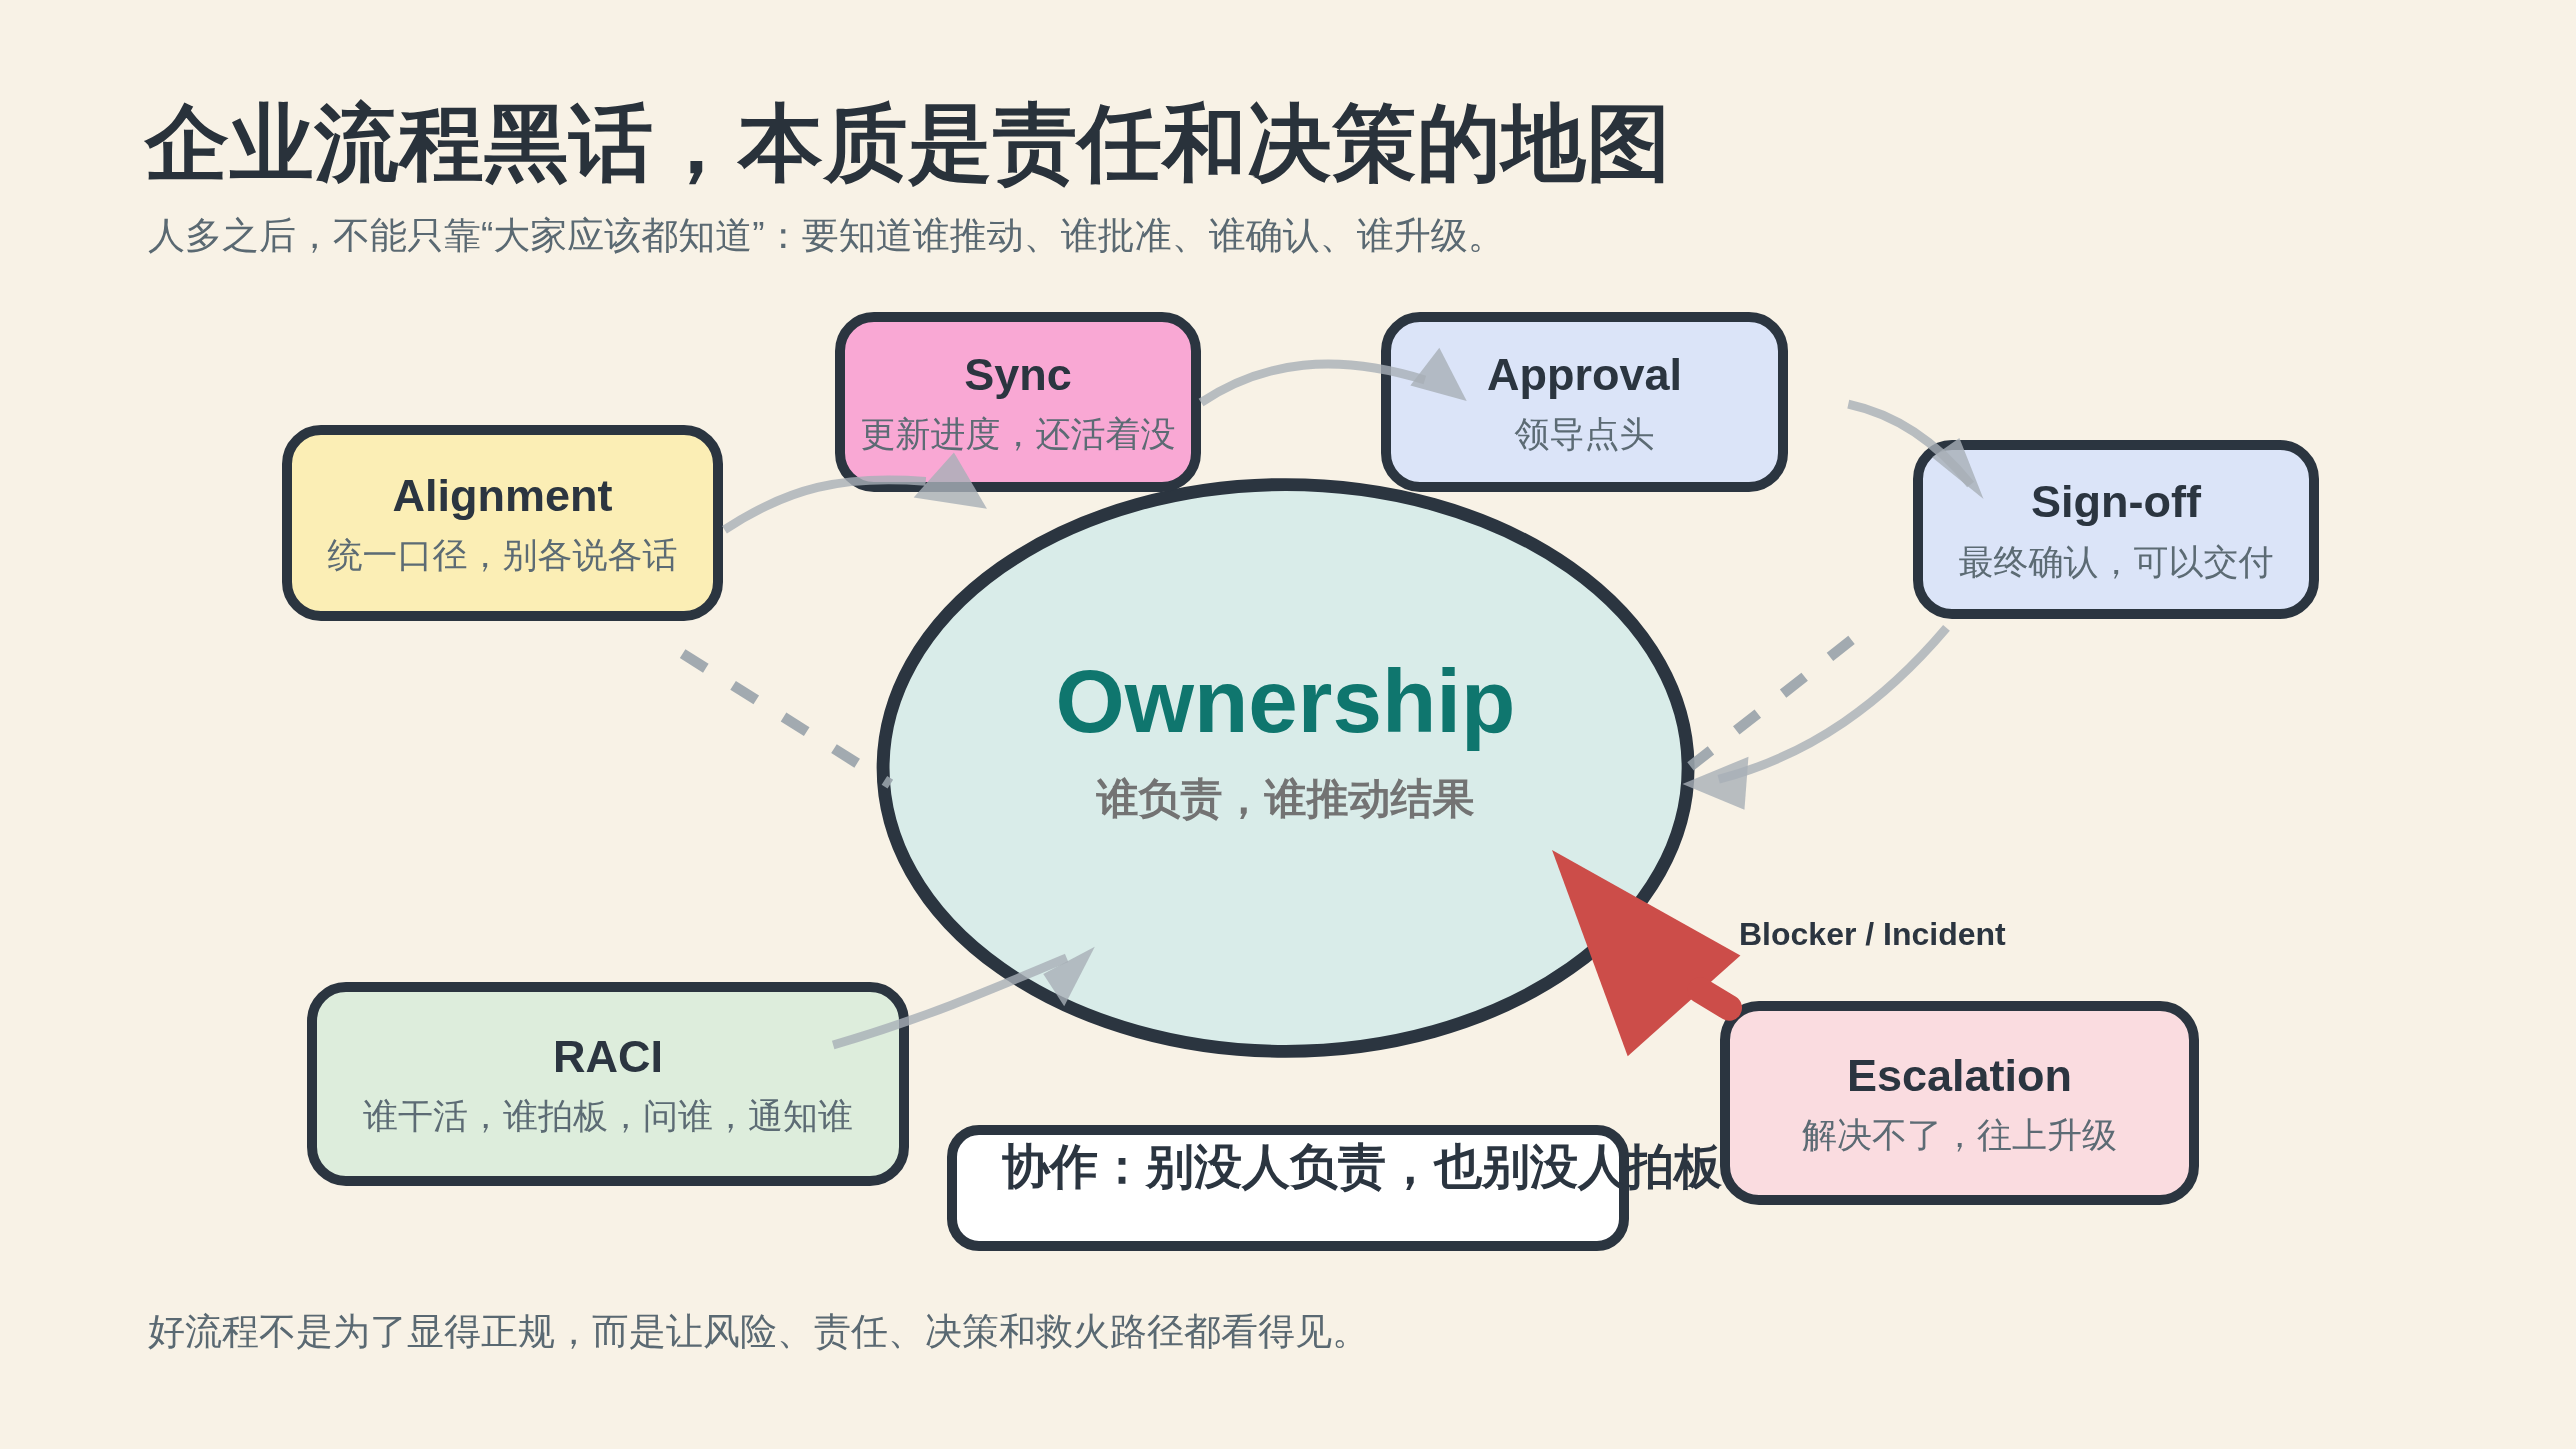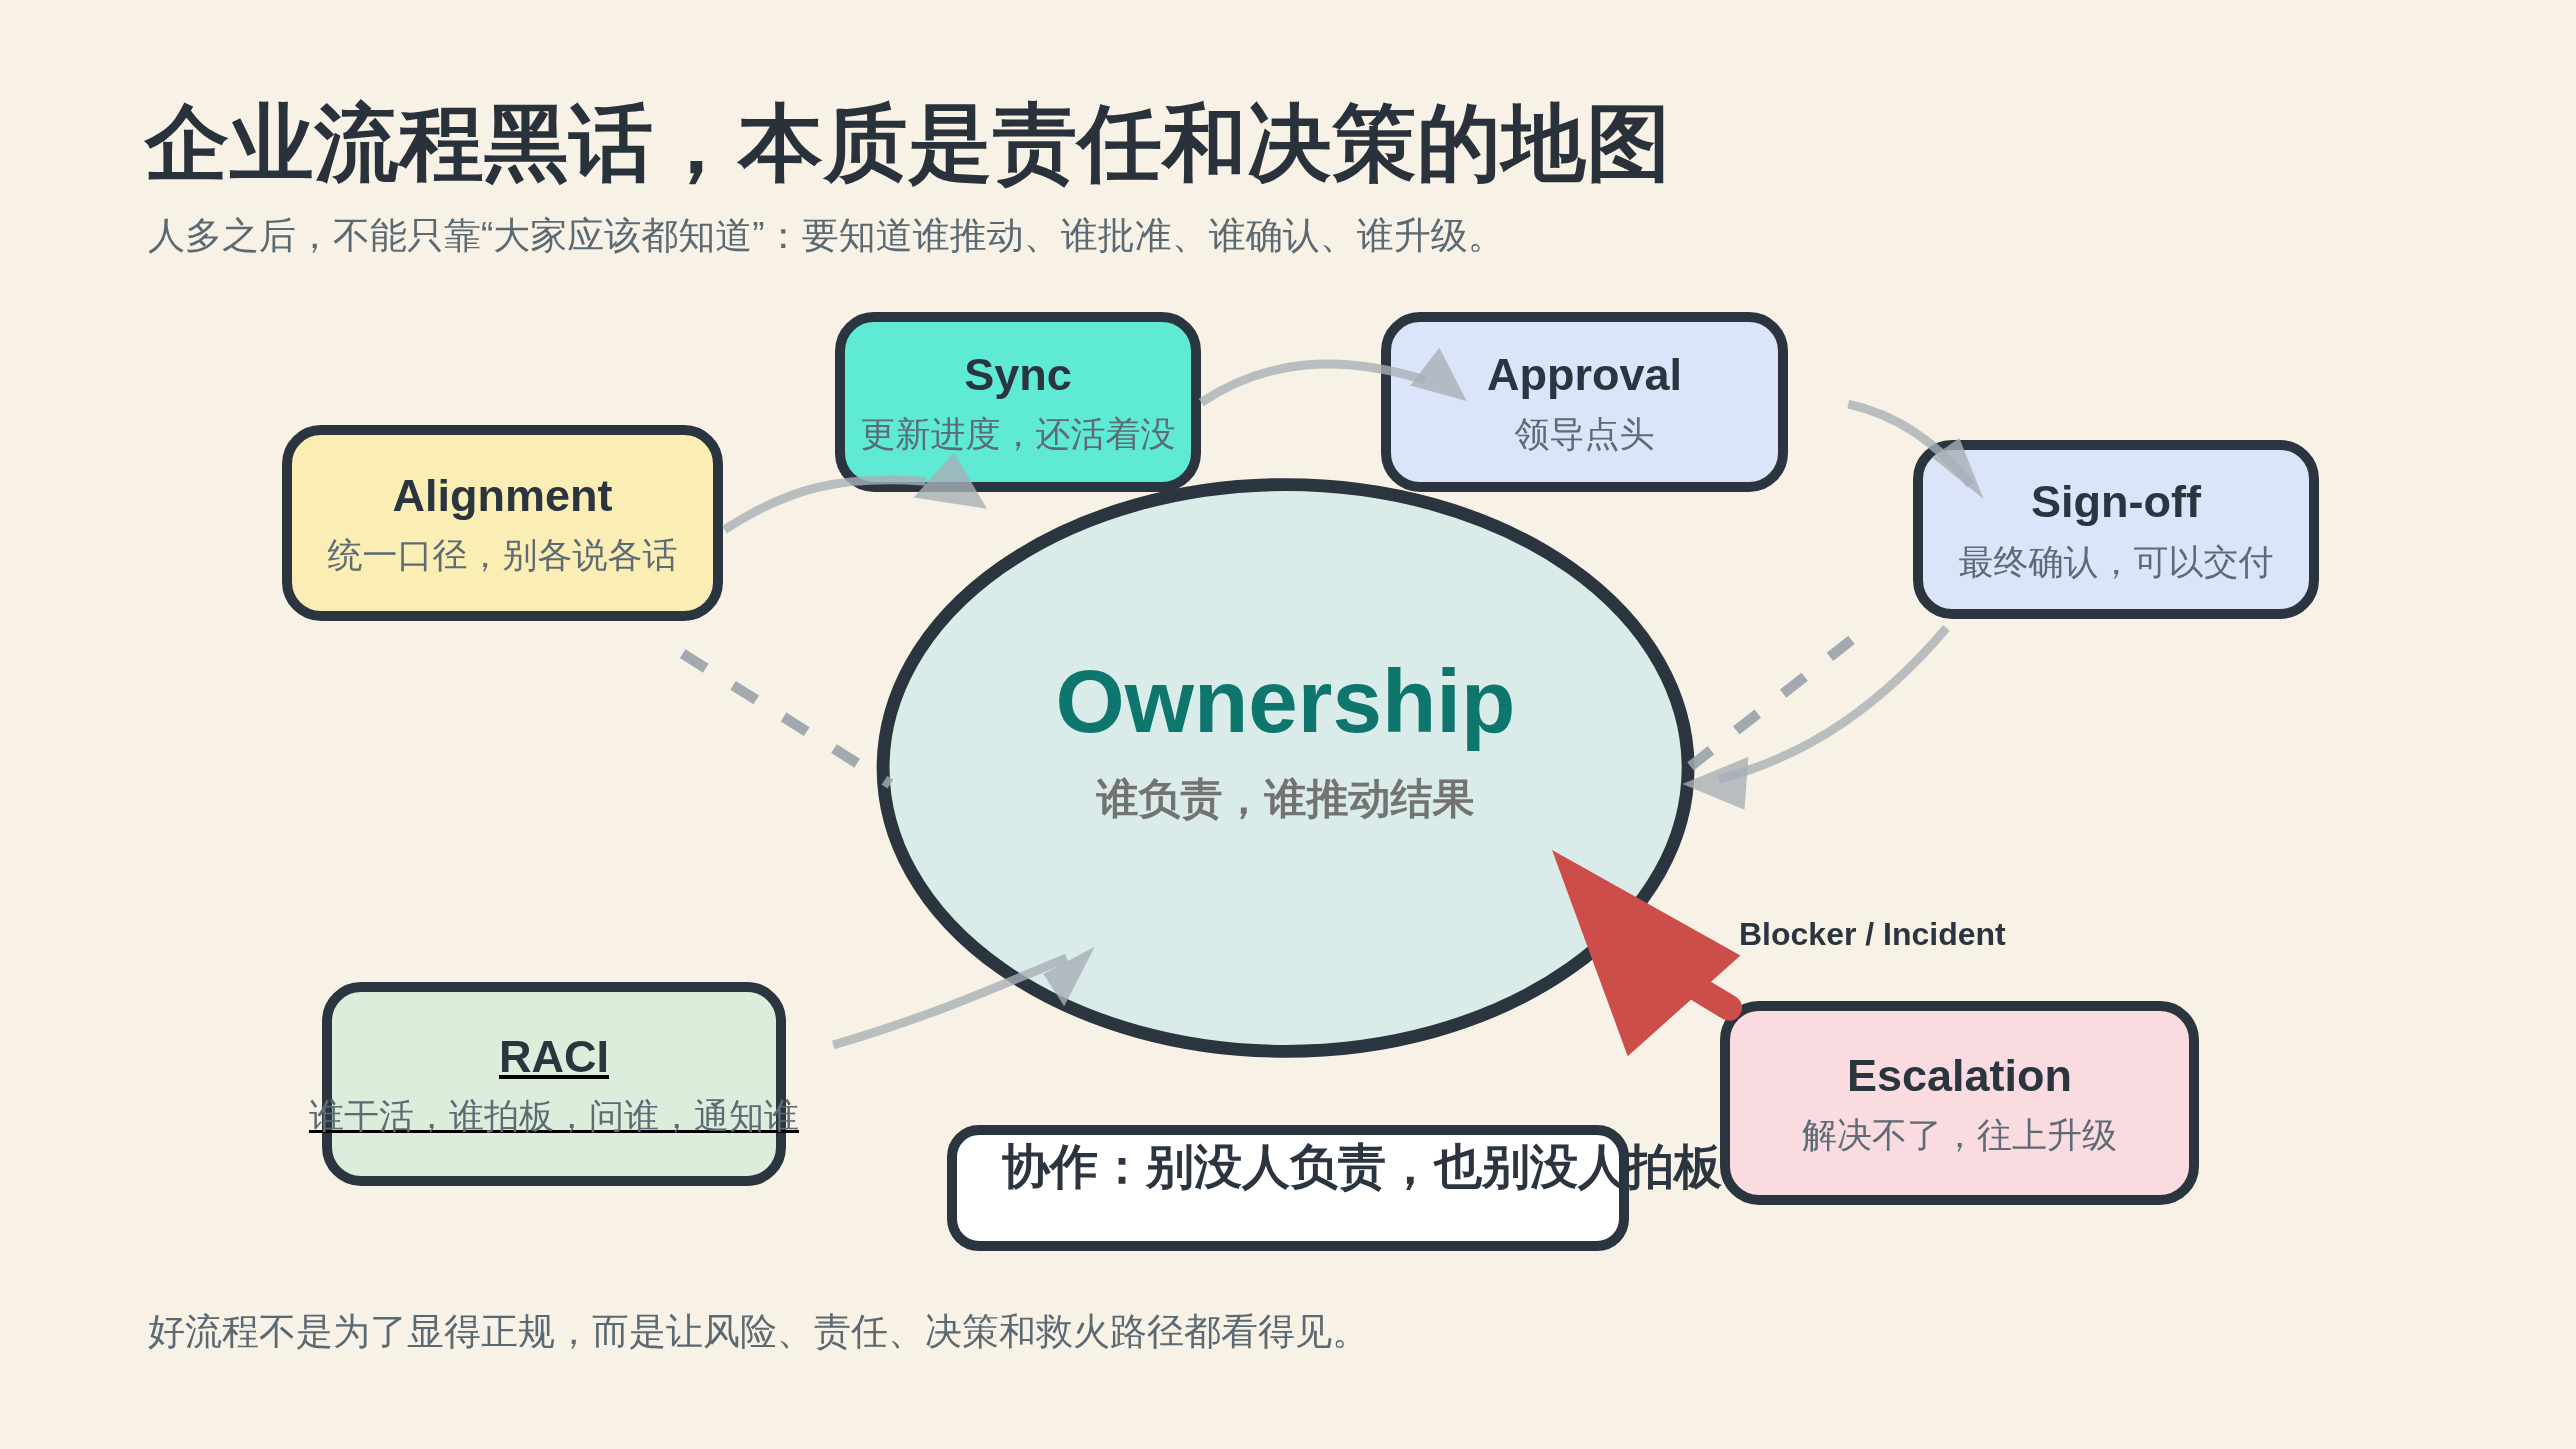--- a/index.html
+++ b/index.html
@@ -33,21 +33,21 @@
     border:10.5px solid #2B3540;border-radius:39px;
     display:flex;flex-direction:column;align-items:center;justify-content:center;
     text-align:center;
   }
   .node-title{font-size:45px;font-weight:800;color:#2B3540;line-height:1.15;white-space:nowrap;}
   .node-desc{font-size:35px;color:#5C6B74;margin-top:13px;line-height:1.2;white-space:nowrap;}
   #node-alignment{left:282px;top:425px;width:441px;height:196px;}
   #node-sync{left:835px;top:312px;width:366px;height:180px;}
   #node-approval{left:1381px;top:312px;width:407px;height:180px;}
   #node-signoff{left:1913px;top:440px;width:406px;height:179px;}
-  #node-raci{left:322px;top:982px;width:464px;height:204px;text-decoration:underline;}
+  #node-raci{left:307px;top:982px;width:602px;height:204px;}
   #node-escalation{left:1720px;top:982px;width:479px;height:204px;margin-top:19px;}
   
   .center-title{
     left:883px;top:650px;width:805px;text-align:center;
     font-size:89px;font-weight:800;color:#0f766e;white-space:nowrap;
   }
   .center-subtitle{
     left:883px;top:771px;width:805px;text-align:center;
     font-size:42px;font-weight:700;color:#737373;white-space:nowrap;
   }
@@ -78,21 +78,21 @@
     <ellipse cx="1597" cy="954" rx="500" ry="352" fill="#D9ECE9" stroke="#2B3540" stroke-width="16"></ellipse>
   </svg>
 
   <div class="abs center-title">Ownership</div>
   <div class="abs center-subtitle">谁负责，谁推动结果</div>
 
   <div class="node" id="node-alignment" style="background: rgb(251, 238, 181);">
     <div class="node-title">Alignment</div>
     <div class="node-desc">统一口径，别各说各话</div>
   </div>
-  <div class="node" id="node-sync" style="background: #5eead4;">
+  <div class="node" id="node-sync" style="background: #f9a8d4;">
     <div class="node-title">Sync</div>
     <div class="node-desc">更新进度，还活着没</div>
   </div>
   <div class="node" id="node-approval" style="background: rgb(219, 228, 248);">
     <div class="node-title">Approval</div>
     <div class="node-desc">领导点头</div>
   </div>
   <div class="node" id="node-signoff" style="background: rgb(219, 228, 248);">
     <div class="node-title">Sign-off</div>
     <div class="node-desc">最终确认，可以交付</div>

